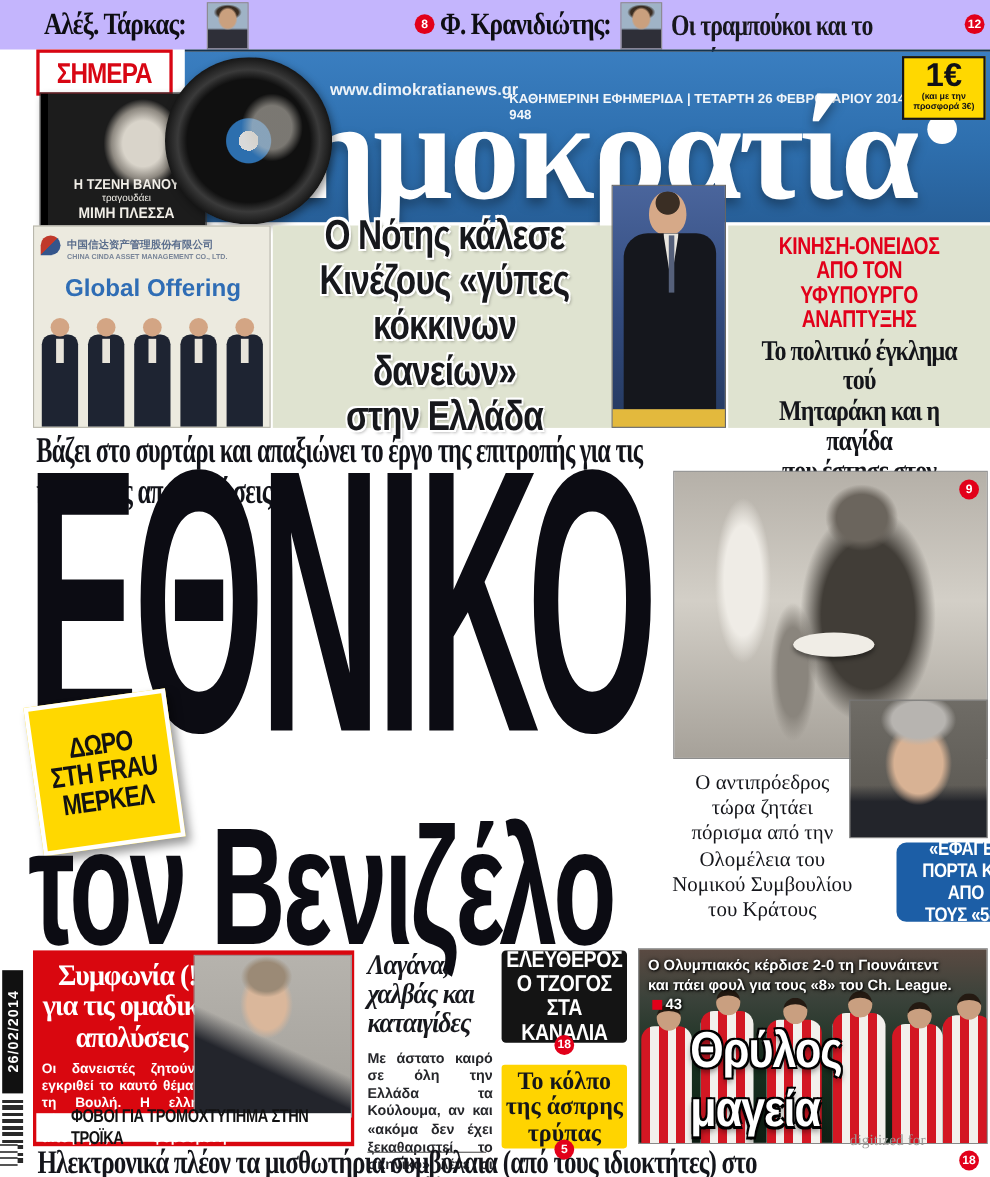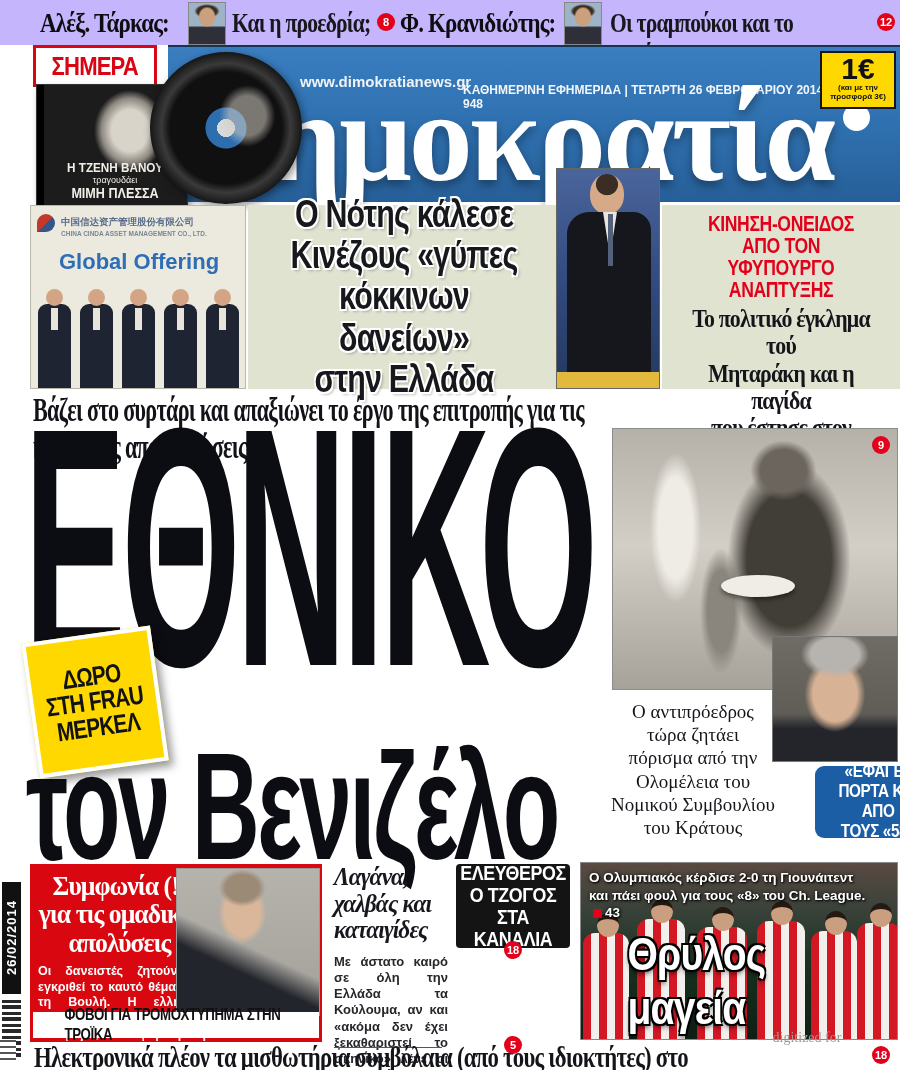--- a/index.html
+++ b/index.html
@@ -185,21 +185,20 @@
         background:repeating-linear-gradient(180deg,#555 0 2px,#fff 2px 6px);}
 </style>
 </head>
 <body>
 
 <div id="page">
 
   <div id="topbar" class="abs">
     <div class="abs" style="left:40px;top:7px;"><span class="cx tb-name">Αλέξ. Τάρκας:</span></div>
     <div class="abs thumb" style="left:188px;"></div>
-    <div class="abs" style="left:232px;top:8px;"><span class="cx tb-title">Και η προεδρία;</span></div>
     <div class="abs pgc" style="left:377px;top:13px;">8</div>
     <div class="abs" style="left:400px;top:7px;"><span class="cx tb-name">Φ. Κρανιδιώτης:</span></div>
     <div class="abs thumb" style="left:564px;"></div>
     <div class="abs" style="left:610px;top:8px;"><span class="cx tb-title">Οι τραμπούκοι και το κομάντο</span></div>
     <div class="abs pgc" style="left:877px;top:13px;">12</div>
   </div>
 
   <div id="masthead" class="abs">
     <div id="website" class="abs" style="left:132px;top:26px;">www.dimokratianews.gr</div>
     <div id="dateline" class="abs" style="left:295px;top:36px;">ΚΑΘΗΜΕΡΙΝΗ ΕΦΗΜΕΡΙΔΑ | ΤΕΤΑΡΤΗ 26 ΦΕΒΡΟΥΑΡΙΟΥ 2014 | ΑΡ. ΦΥΛ. 948</div>
@@ -308,20 +307,25 @@
     <div class="rule"></div>
   </div>
 
   <div id="gamble" class="abs">
     <span class="cx pre">ΕΛΕΥΘΕΡΟΣ
 Ο ΤΖΟΓΟΣ
 ΣΤΑ ΚΑΝΑΛΙΑ</span>
   </div>
   <div id="gamble-pg" class="abs pgc">18</div>
 
+  <div id="hole" class="abs">
+    <span class="cx pre">Το κόλπο
+της άσπρης
+τρύπας</span>
+  </div>
   <div id="hole-pg" class="abs pgc">5</div>
 
   <div id="sports" class="abs">
     <div class="player" style="left:2px;width:46px;height:112px;"></div>
     <div class="player" style="left:56px;width:48px;height:126px;"></div>
     <div class="player" style="left:116px;width:50px;height:118px;"></div>
     <div class="player" style="left:176px;width:48px;height:124px;"></div>
     <div class="player" style="left:230px;width:46px;height:114px;"></div>
     <div class="player" style="left:276px;width:44px;height:122px;"></div>
     <div class="cap"><span>Ο Ολυμπιακός κέρδισε 2-0 τη Γιουνάιτεντ και πάει φουλ για τους «8» του Ch. League.</span><span class="sqr"></span><span>43</span></div>

